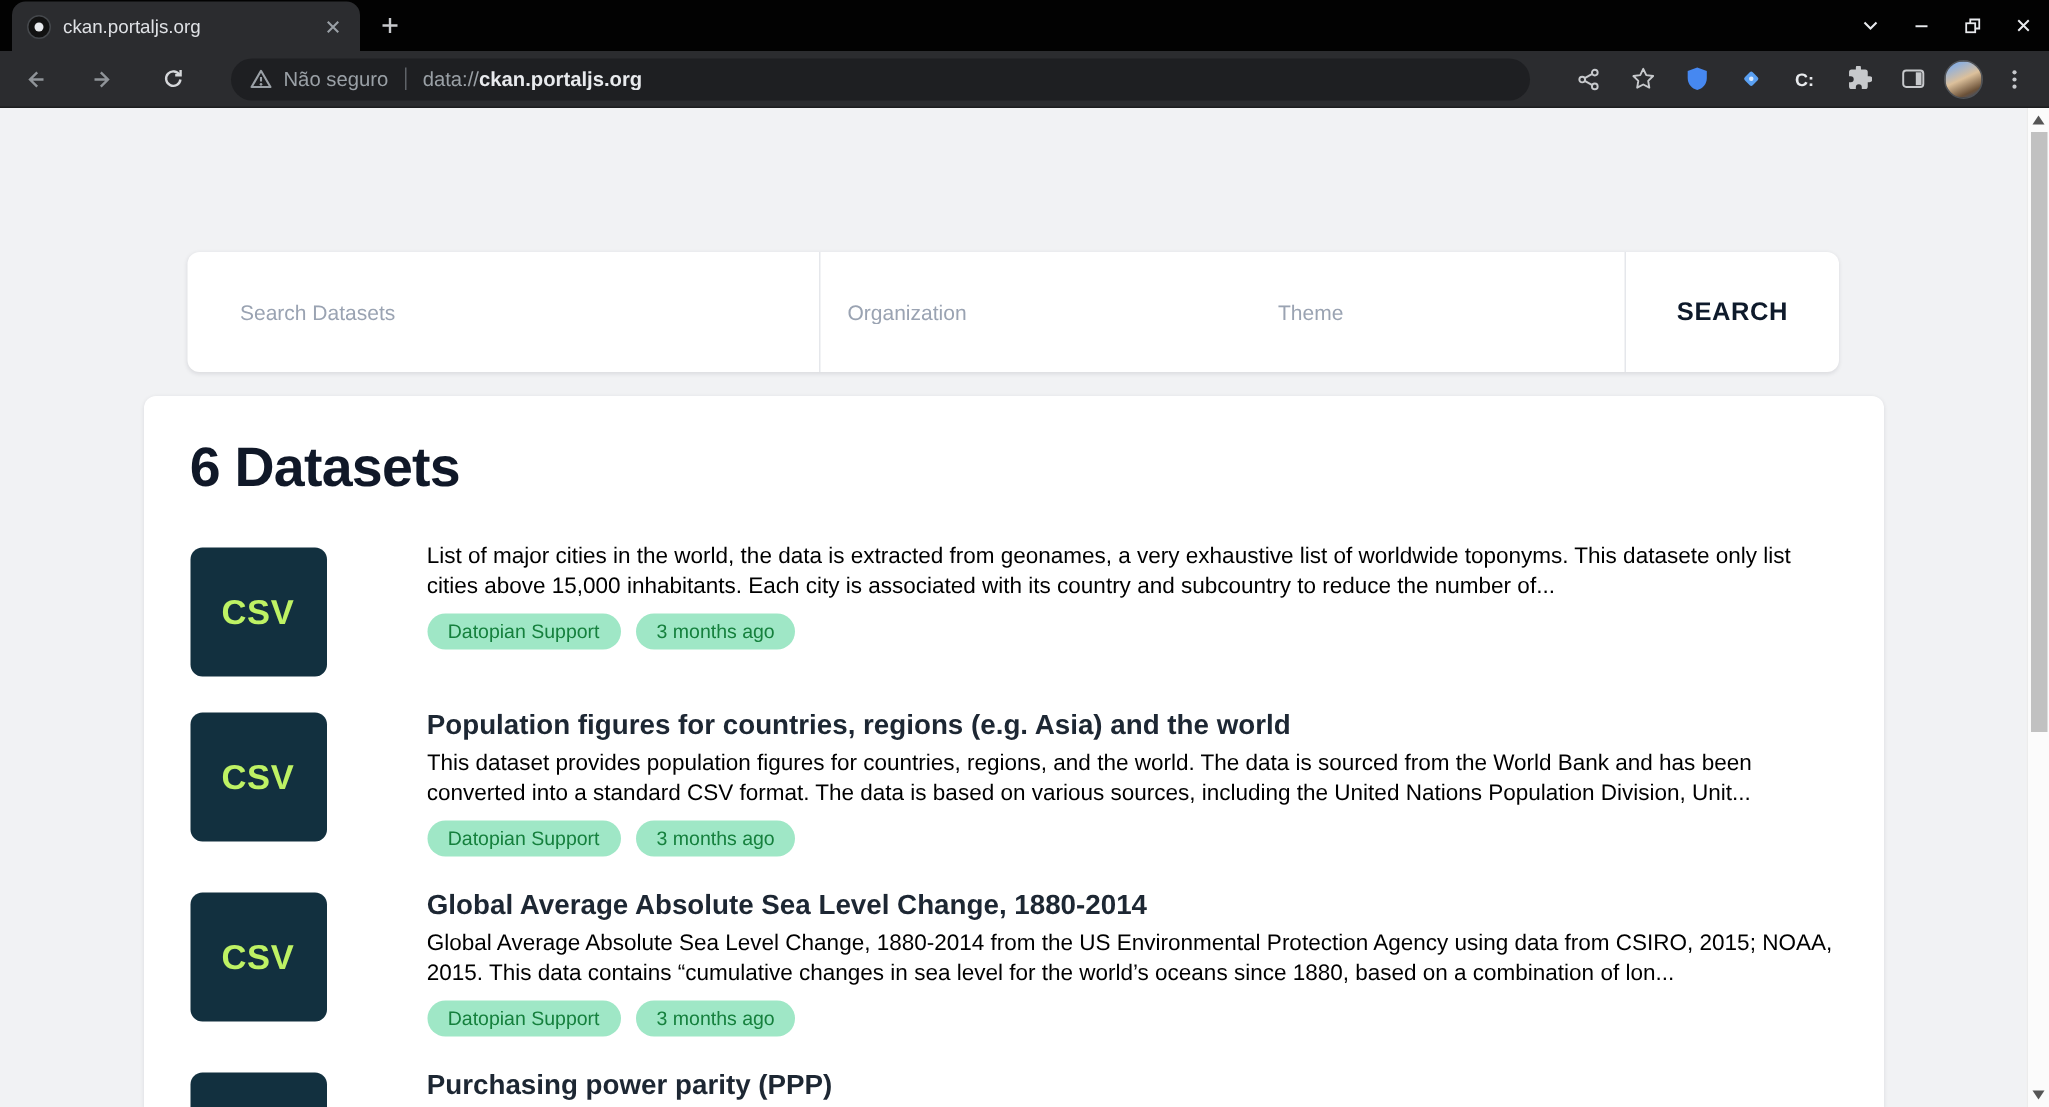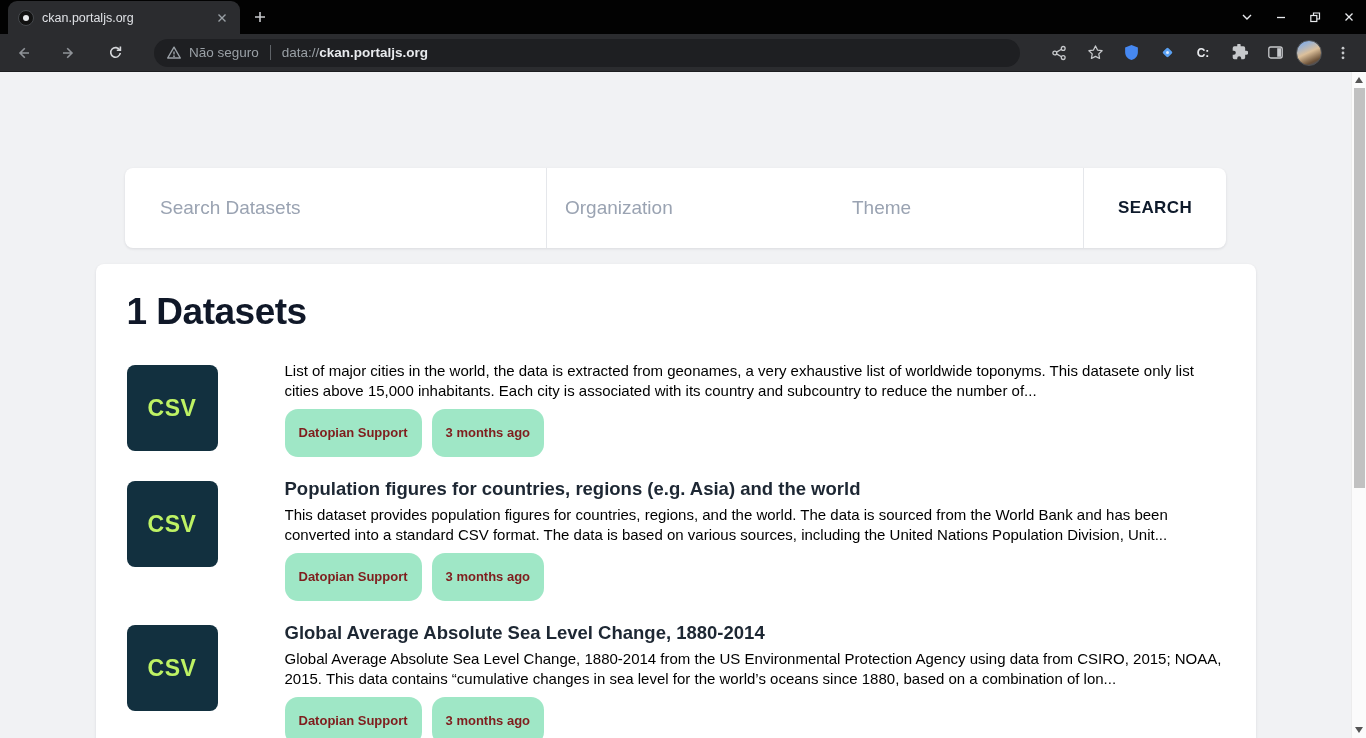--- a/index.html
+++ b/index.html
@@ -65,21 +65,21 @@
   .page { position:absolute; top:0; left:0; width:1351px; height:666px; overflow:hidden; }
 
   .search-card {
     width:1101px; height:80px; margin:96px auto 0;
     background:#fff; border-radius:8px;
     box-shadow:0 1px 3px rgba(16,24,40,.10);
     display:flex; align-items:stretch;
   }
   .search-field {
     border:none; outline:none; background:transparent;
-    font-family:inherit; font-size:19px; color:#374151;
+    font-family:inherit; font-size:14px; color:#374151;
   }
   .search-field::placeholder { color:#9aa3b2; }
   .f1 { width:422px; padding:0 20px 0 35px; border-right:1px solid #e5e7eb; }
   .f2 { width:250px; padding:0 18px; border-right:1px solid #e5e7eb; }
   .f3 { width:287px; padding:0 18px; }
   .search-btn {
     width:142px; border:none; background:transparent; cursor:pointer;
     font-family:inherit; font-weight:700; font-size:17px; letter-spacing:.4px;
     color:#0e1a2b;
   }
@@ -106,24 +106,23 @@
   .ds-title {
     margin:0 0 5px; font-size:18.5px; line-height:23px;
     font-weight:700; color:#1d2733; cursor:pointer;
   }
   .ds-desc {
     margin:0 0 8px; font-size:15px; line-height:20px; color:#000000;
     display:-webkit-box; -webkit-line-clamp:2; -webkit-box-orient:vertical; overflow:hidden;
   }
   .ds-tags { display:flex; gap:10px; }
   .pill {
-    background:#9fe7c6; color:#7f1d1d;
-    font-size:13px; line-height:16px; padding:16px 14px; border-radius:13px;
+    background:#9fe7c6; color:#15803d;
+    font-size:13px; line-height:16px; padding:4px 14px; border-radius:13px;
     white-space:nowrap;
-    font-weight:bold;
   }
 
   
   .scrollbar {
     position:absolute; top:0; right:0; width:15px; height:666px;
     background:#fbfbfb; border-left:1px solid #ececec;
   }
   .sb-up, .sb-down { position:absolute; left:2.5px; width:0; height:0;
     border-left:4.5px solid transparent; border-right:4.5px solid transparent; }
   .sb-up { top:5px; border-bottom:6px solid #555; }
@@ -257,21 +256,21 @@
   <div class="page">
 
     <div class="search-card">
       <input class="search-field f1" type="text" placeholder="Search Datasets" style="">
       <input class="search-field f3" type="text" placeholder="Organization" style="">
       <input class="search-field f2" type="text" placeholder="Theme" style="">
       <button class="search-btn">SEARCH</button>
     </div>
 
     <div class="results-card">
-      <h1 class="results-heading">1 Datasets</h1>
+      <h1 class="results-heading">6 Datasets</h1>
 
       <div class="dataset-row">
         <div class="csv-tile">CSV</div>
         <div class="ds-content">
           <p class="ds-desc">List of major cities in the world, the data is extracted from geonames, a very exhaustive list of worldwide toponyms. This datasete only list cities above 15,000 inhabitants. Each city is associated with its country and subcountry to reduce the number of...</p>
           <div class="ds-tags">
             <span class="pill">Datopian Support</span>
             <span class="pill">3 months ago</span>
           </div>
         </div>

